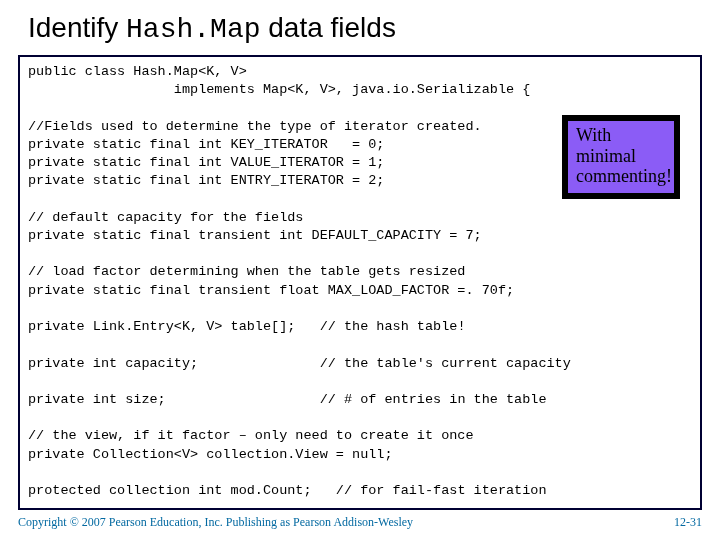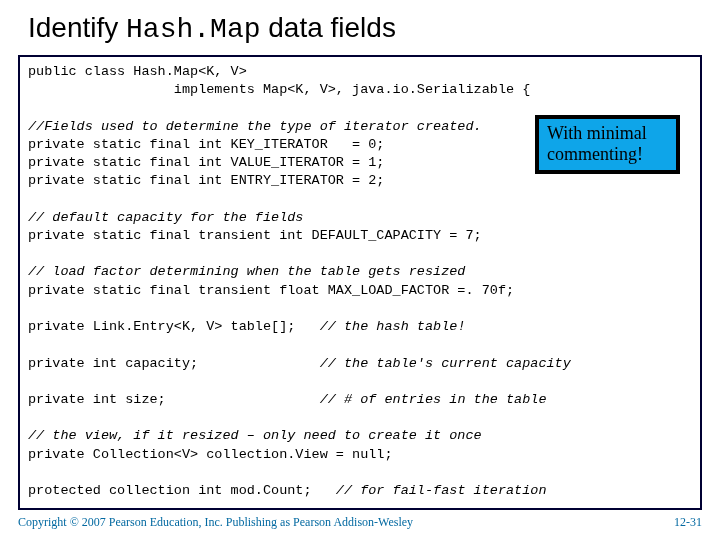--- a/index.html
+++ b/index.html
@@ -25,28 +25,28 @@
     padding: 6px 8px 8px 8px;
     position: relative;
   }
   .code {
     font-family: "Courier New", Courier, monospace;
     font-size: 13.5px;
     line-height: 1.35;
     white-space: pre;
     color: #000;
   }
-  .ital { font-style: italic; }
+  .ital { }
   .callout {
     position: absolute;
     right: 20px;
     top: 58px;
-    width: 145px;
-    border: 4px solid #000000;
-    background: #0ea5e9;
+    width: 118px;
+    border: 6px solid #000000;
+    background: #8b5cf6;
     padding: 4px 8px 6px 8px;
     font-family: "Times New Roman", Times, serif;
     font-size: 18px;
     line-height: 1.15;
   }
   .footer {
     position: absolute;
     bottom: 10px;
     left: 18px;
     right: 18px;
@@ -79,21 +79,21 @@
 <span></span>
 <span class="ital">// load factor determining when the table gets resized</span>
 <span>private static final transient float MAX_LOAD_FACTOR =. 70f;</span>
 <span></span>
 <span>private Link.Entry&lt;K, V&gt; table[];   </span><span class="ital">// the hash table!</span>
 <span></span>
 <span>private int capacity;               </span><span class="ital">// the table's current capacity</span>
 <span></span>
 <span>private int size;                   </span><span class="ital">// # of entries in the table</span>
 <span></span>
-<span class="ital">// the view, if it resized – only need to create it once</span>
+<span class="ital">// the view, if it factor – only need to create it once</span>
 <span>private Collection&lt;V&gt; collection.View = null;</span>
 <span></span>
 <span>protected collection int mod.Count;   </span><span class="ital">// for fail-fast iteration</span></div>
 
   <div class="callout">
     <span>With minimal commenting!</span>
   </div>
 </div>
 
 <div class="footer">

